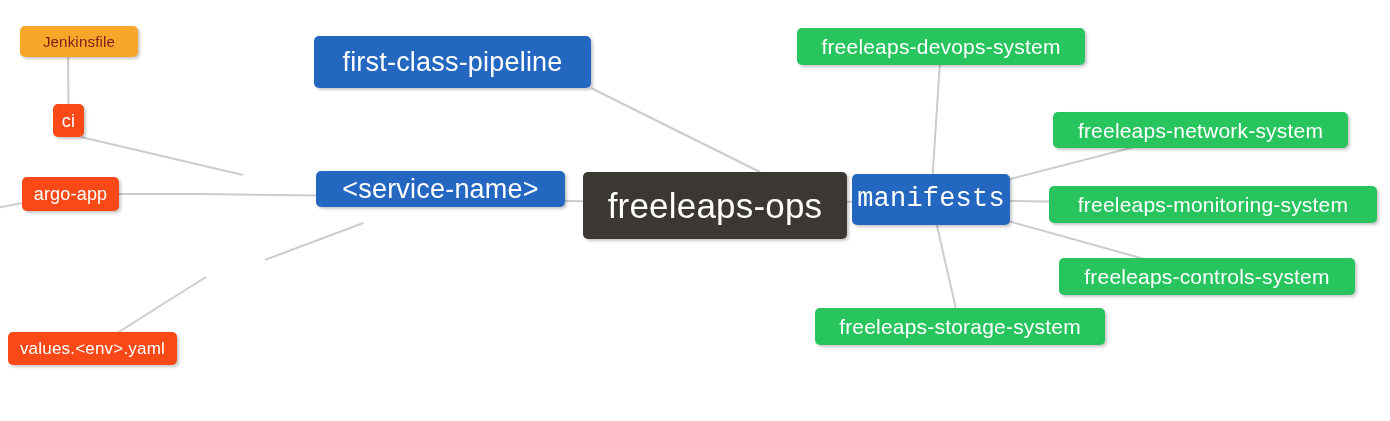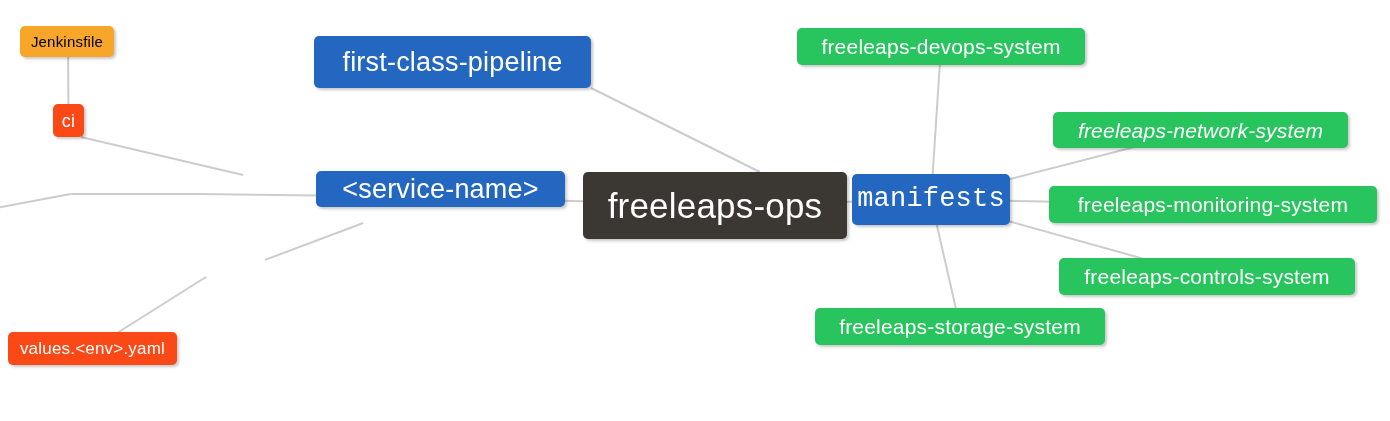--- a/index.html
+++ b/index.html
@@ -47,45 +47,48 @@
       <line x1="440.5" y1="197" x2="715" y2="205.5" stroke="#CCCCCC" stroke-width="2"></line>
       <line x1="715" y1="205.5" x2="931" y2="199.5" stroke="#CCCCCC" stroke-width="2"></line>
       <line x1="931" y1="199.5" x2="941" y2="46.5" stroke="#CCCCCC" stroke-width="2"></line>
       <line x1="931" y1="199.5" x2="1200.5" y2="130" stroke="#CCCCCC" stroke-width="2"></line>
       <line x1="931" y1="199.5" x2="1213" y2="204.5" stroke="#CCCCCC" stroke-width="2"></line>
       <line x1="931" y1="199.5" x2="1207" y2="276.5" stroke="#CCCCCC" stroke-width="2"></line>
       <line x1="931" y1="199.5" x2="960" y2="326.5" stroke="#CCCCCC" stroke-width="2"></line>
       <line x1="-30" y1="213" x2="70.5" y2="194" stroke="#CCCCCC" stroke-width="2"></line>
     </svg>
 
-<div class="node" style="left: 20px; top: 26px; width: 94px; height: 31px; font-size: 15px; background: rgb(248, 166, 42); color: #000000;">
+<div class="node" style="left: 20px; top: 26px; width: 118px; height: 31px; font-size: 15px; background: rgb(248, 166, 42); color: #7f1d1d;">
       <span>Jenkinsfile</span>
     </div>
     <div class="node" style="left: 53px; top: 104px; width: 31px; height: 33px; font-size: 18px; background: rgb(250, 73, 23); color: rgb(255, 255, 255);">
       <span>ci</span>
+    </div>
+    <div class="node" style="left: 22px; top: 177px; width: 97px; height: 34px; font-size: 18px; background: rgb(250, 73, 23); color: rgb(255, 255, 255);">
+      <span>argo-app</span>
     </div>
     <div class="node" style="left: 8px; top: 332px; width: 169px; height: 33px; font-size: 17px; background: rgb(250, 73, 23); color: rgb(255, 255, 255);">
       <span>values.&lt;env&gt;.yaml</span>
     </div>
     <div class="node" style="left: 314px; top: 36px; width: 277px; height: 52px; font-size: 27px; background: rgb(36, 103, 193); color: rgb(255, 255, 255);">
       <span>first-class-pipeline</span>
     </div>
     <div class="node" style="left: 316px; top: 171px; width: 249px; height: 36px; font-size: 27px; background: rgb(36, 103, 193); color: rgb(255, 255, 255);">
       <span>&lt;service-name&gt;</span>
     </div>
     <div class="node" style="left: 583px; top: 172px; width: 264px; height: 67px; font-size: 35px; background: rgb(59, 55, 51); color: rgb(255, 255, 255);">
       <span>freeleaps-ops</span>
     </div>
     <div class="node" style="left: 852px; top: 174px; width: 158px; height: 51px; font-size: 27px; background: rgb(36, 103, 193); color: rgb(255, 255, 255); font-family: Liberation Mono, monospace;">
       <span>manifests</span>
     </div>
     <div class="node" style="left: 797px; top: 28px; width: 288px; height: 37px; font-size: 21px; background: rgb(40, 197, 95); color: rgb(255, 255, 255);">
       <span>freeleaps-devops-system</span>
     </div>
-    <div class="node" style="left: 1053px; top: 112px; width: 295px; height: 36px; font-size: 21px; background: rgb(40, 197, 95); color: rgb(255, 255, 255); font-style: italic;">
+    <div class="node" style="left: 1053px; top: 112px; width: 295px; height: 36px; font-size: 21px; background: rgb(40, 197, 95); color: rgb(255, 255, 255);">
       <span>freeleaps-network-system</span>
     </div>
     <div class="node" style="left: 1049px; top: 186px; width: 328px; height: 37px; font-size: 21px; background: rgb(40, 197, 95); color: rgb(255, 255, 255);">
       <span>freeleaps-monitoring-system</span>
     </div>
     <div class="node" style="left: 1059px; top: 258px; width: 296px; height: 37px; font-size: 21px; background: rgb(40, 197, 95); color: rgb(255, 255, 255);">
       <span>freeleaps-controls-system</span>
     </div>
     <div class="node" style="left: 815px; top: 308px; width: 290px; height: 37px; font-size: 21px; background: rgb(40, 197, 95); color: rgb(255, 255, 255);">
       <span>freeleaps-storage-system</span>

